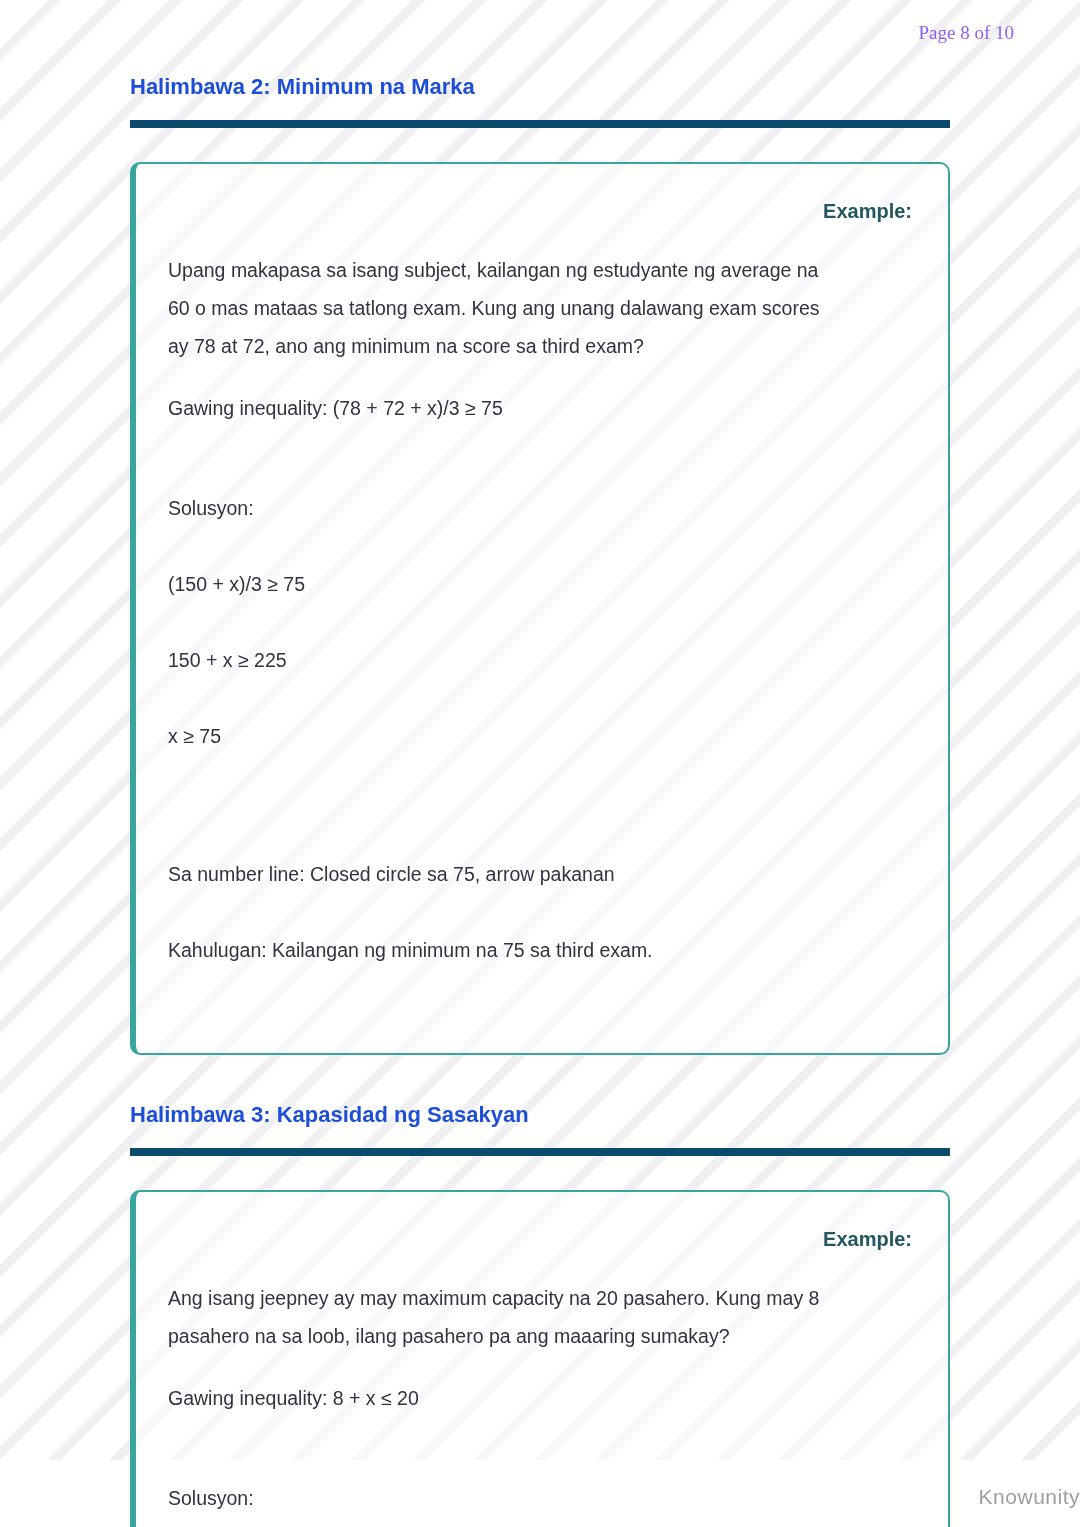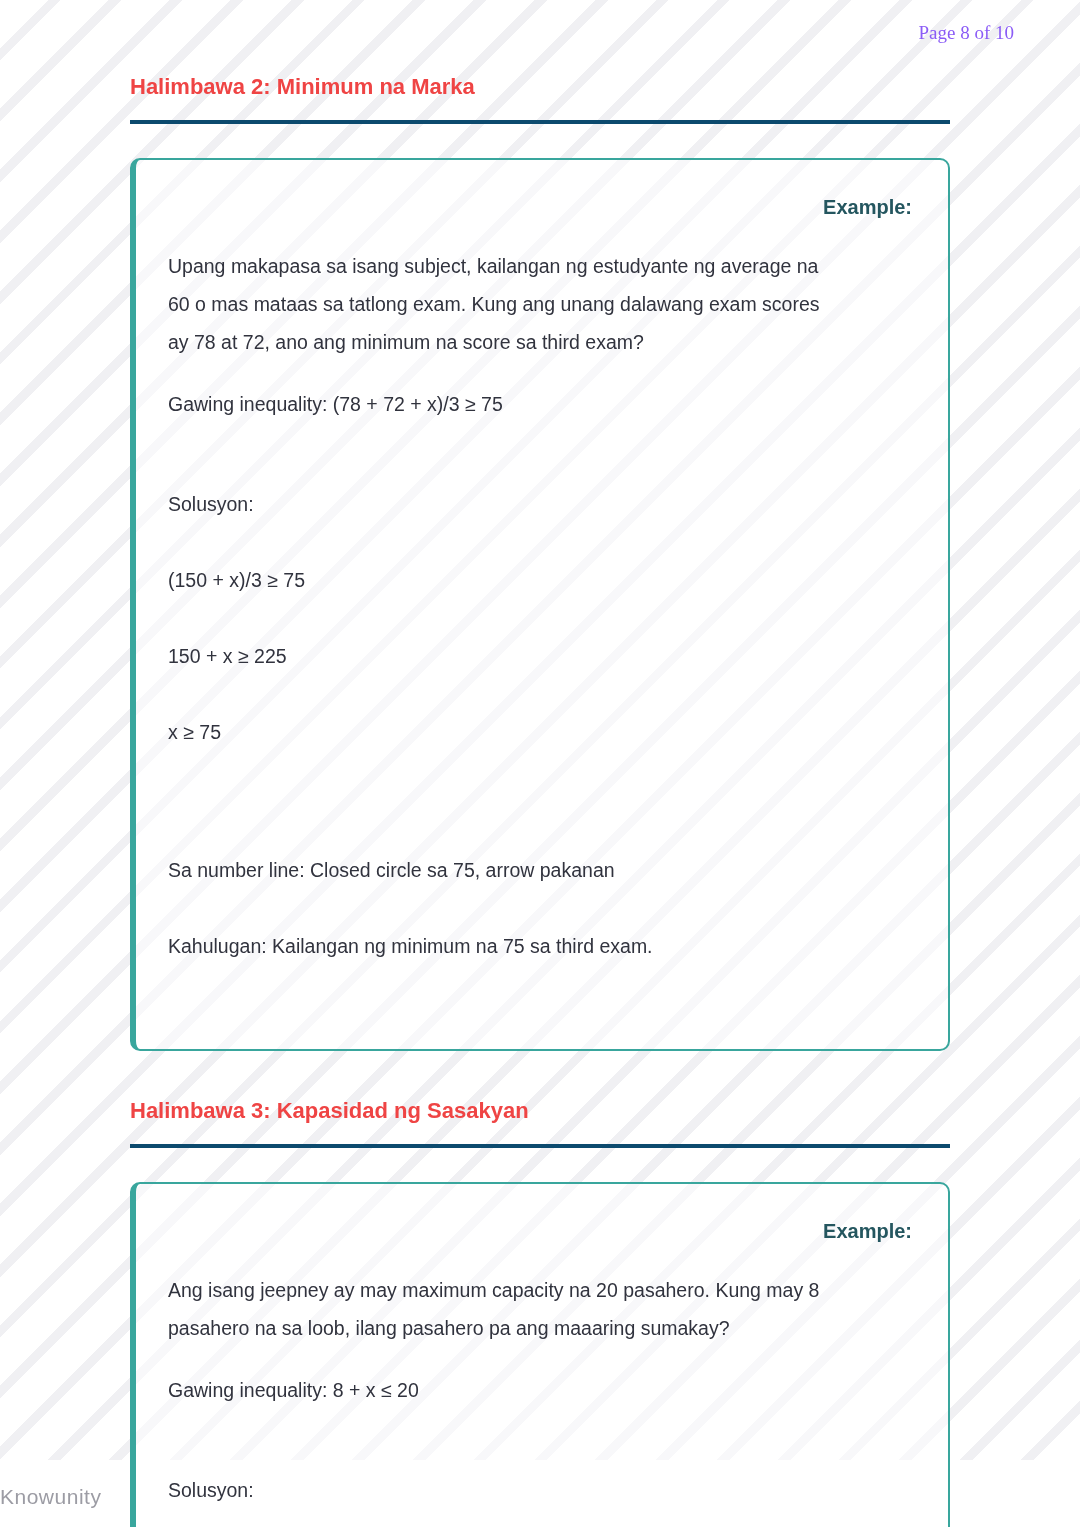--- a/index.html
+++ b/index.html
@@ -26,23 +26,23 @@
   }
   .page-indicator {
     position: absolute; top: 22px; right: 66px;
     font-family: "Liberation Serif", serif;
     font-size: 19px; color: #8b5cf6;
   }
   .content {
     position: absolute; left: 130px; width: 820px; top: 0;
   }
   .section-heading {
-    font-size: 22px; font-weight: bold; color: #ef4444;
+    font-size: 22px; font-weight: bold; color: #1d4ed8;
     line-height: 28px;
-    border-bottom: 4px solid #0c4a6e;
+    border-bottom: 8px solid #0c4a6e;
     padding-bottom: 19px;
     margin: 0;
   }
   .heading-1 { margin-top: 73px; }
   .heading-2 { margin-top: 46px; }
   .example-card {
     margin-top: 34px;
     border: 2px solid #39a69d;
     border-left: 6px solid #39a69d;
     border-radius: 10px;
@@ -54,21 +54,21 @@
     line-height: 28px; margin: 0 0 26px 0; text-align: right;
   }
   .body-text {
     color: #31333e; font-size: 19.5px; line-height: 38px;
     margin: 0 0 24px 0;
     white-space: pre-line;
   }
   .body-text.last { margin-bottom: 0; }
   .footer-brand {
     position: absolute; left: 0; right: 0; bottom: 18px;
-    text-align: left;
+    text-align: right;
     font-size: 21px; color: #9c9ca4; letter-spacing: 0.5px;
   }
 </style>
 </head>
 <body>
 
 <div class="page">
   <div class="stripes"></div>
 
   <div class="page-indicator">Page 8 of 10</div>

